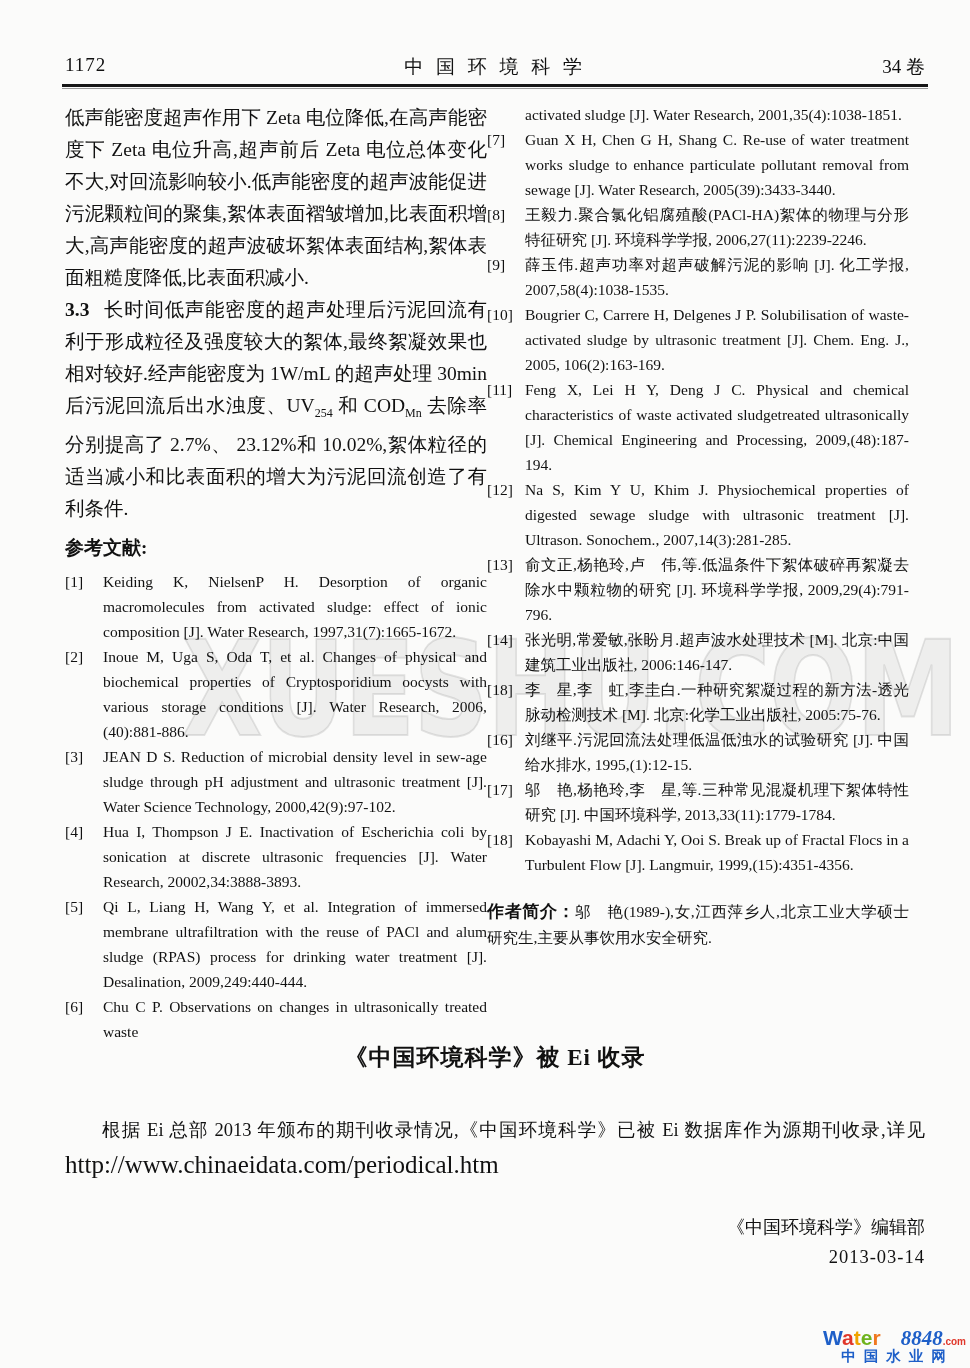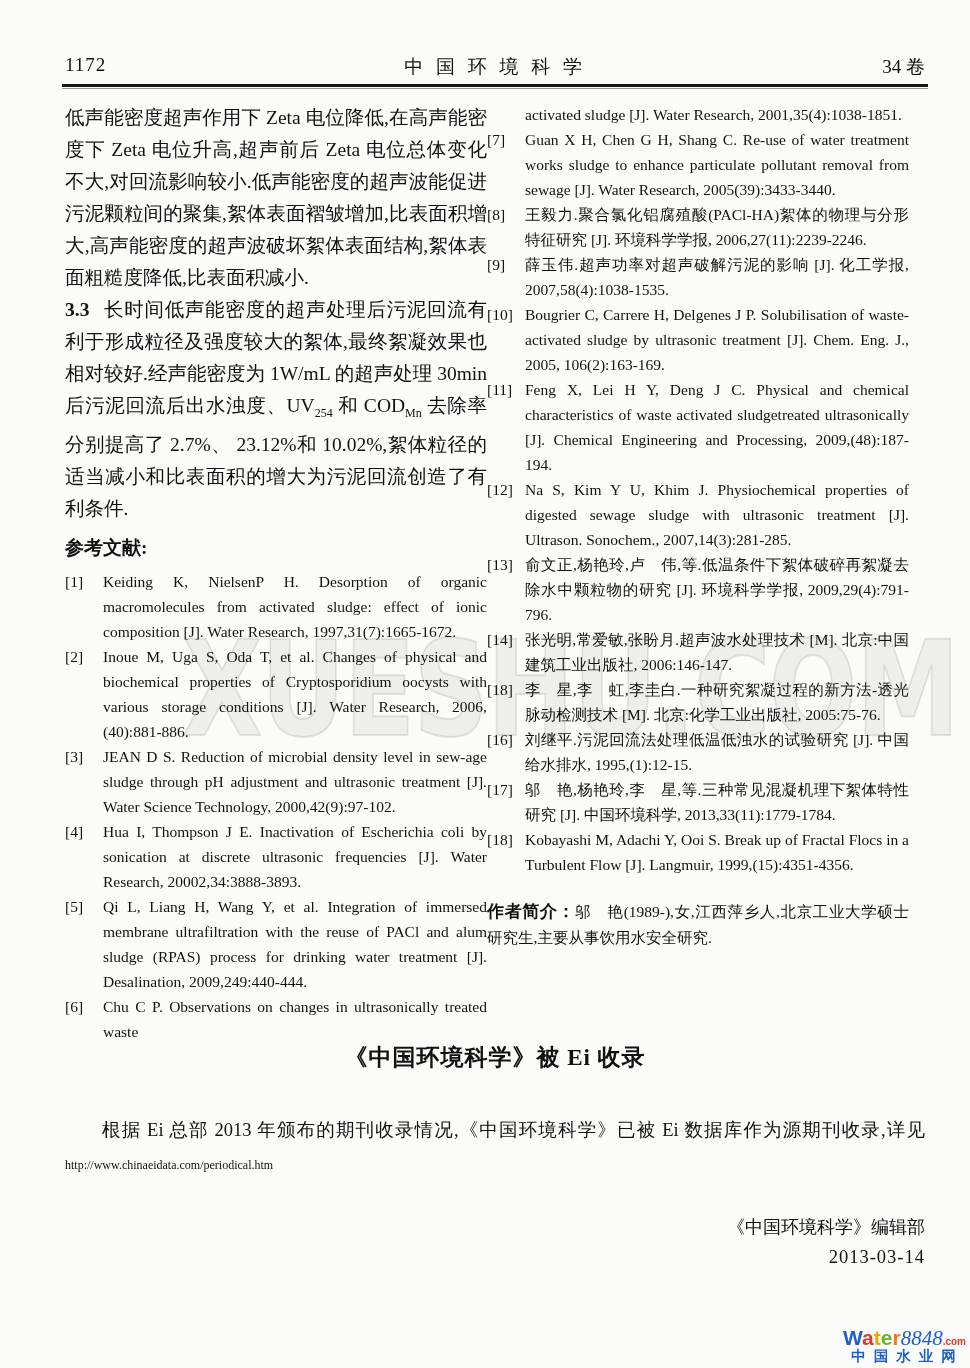--- a/index.html
+++ b/index.html
@@ -43,28 +43,28 @@
   .ref-label{position:absolute;left:0;top:0;}
   .ref-cont{padding-left:38px;font-size:15.5px;line-height:25px;}
   .bio{margin-top:22px;font-size:15.5px;line-height:26px;text-align:justify;}
   .bio b{font-size:17px;}
 
   
   .announce{position:absolute;top:1042px;left:65px;right:45px;z-index:1;}
   .announce-title{margin:0;text-align:center;font-size:23px;font-weight:bold;letter-spacing:1px;}
   .announce-body{margin:40px 0 0 0;font-size:18.5px;line-height:34px;text-indent:2em;
                  text-align:justify;text-align-last:justify;}
-  .announce-url{margin:2px 0 0 0;font-size:12px;line-height:32px;}
+  .announce-url{margin:2px 0 0 0;font-size:25px;line-height:32px;}
   .announce-sign{margin:34px 0 0 0;text-align:right;font-size:18px;}
   .announce-date{margin:8px 0 0 0;text-align:right;font-size:18.5px;letter-spacing:1px;}
 
   
   .logo{position:absolute;right:4px;bottom:4px;z-index:2;text-align:center;line-height:1.05;}
   .logo-line1{font-family:"Liberation Sans","DejaVu Sans",sans-serif;font-weight:bold;font-size:21px;white-space:nowrap;}
-  .logo-digits{font-family:"Liberation Serif",serif;font-style:italic;font-weight:normal;font-size:21px;}
+  .logo-digits{font-family:"Liberation Serif",serif;font-style:italic;font-weight:bold;font-size:21px;margin-left:20px;}
   .logo-tld{font-size:10px;font-weight:bold;}
   .logo-sub{font-family:"Liberation Sans","DejaVu Sans",sans-serif;font-weight:bold;font-size:14.5px;letter-spacing:2px;white-space:nowrap;}
   .c-w{color:#1e5fc8;} .c-a{color:#e0372a;} .c-t{color:#f0a400;}
   .c-e{color:#6fb31e;} .c-r{color:#f07820;}
   .c-blue{color:#1e5fc8;} .c-red{color:#e0372a;}
 </style>
 </head>
 <body>
 
 <div class="page">

